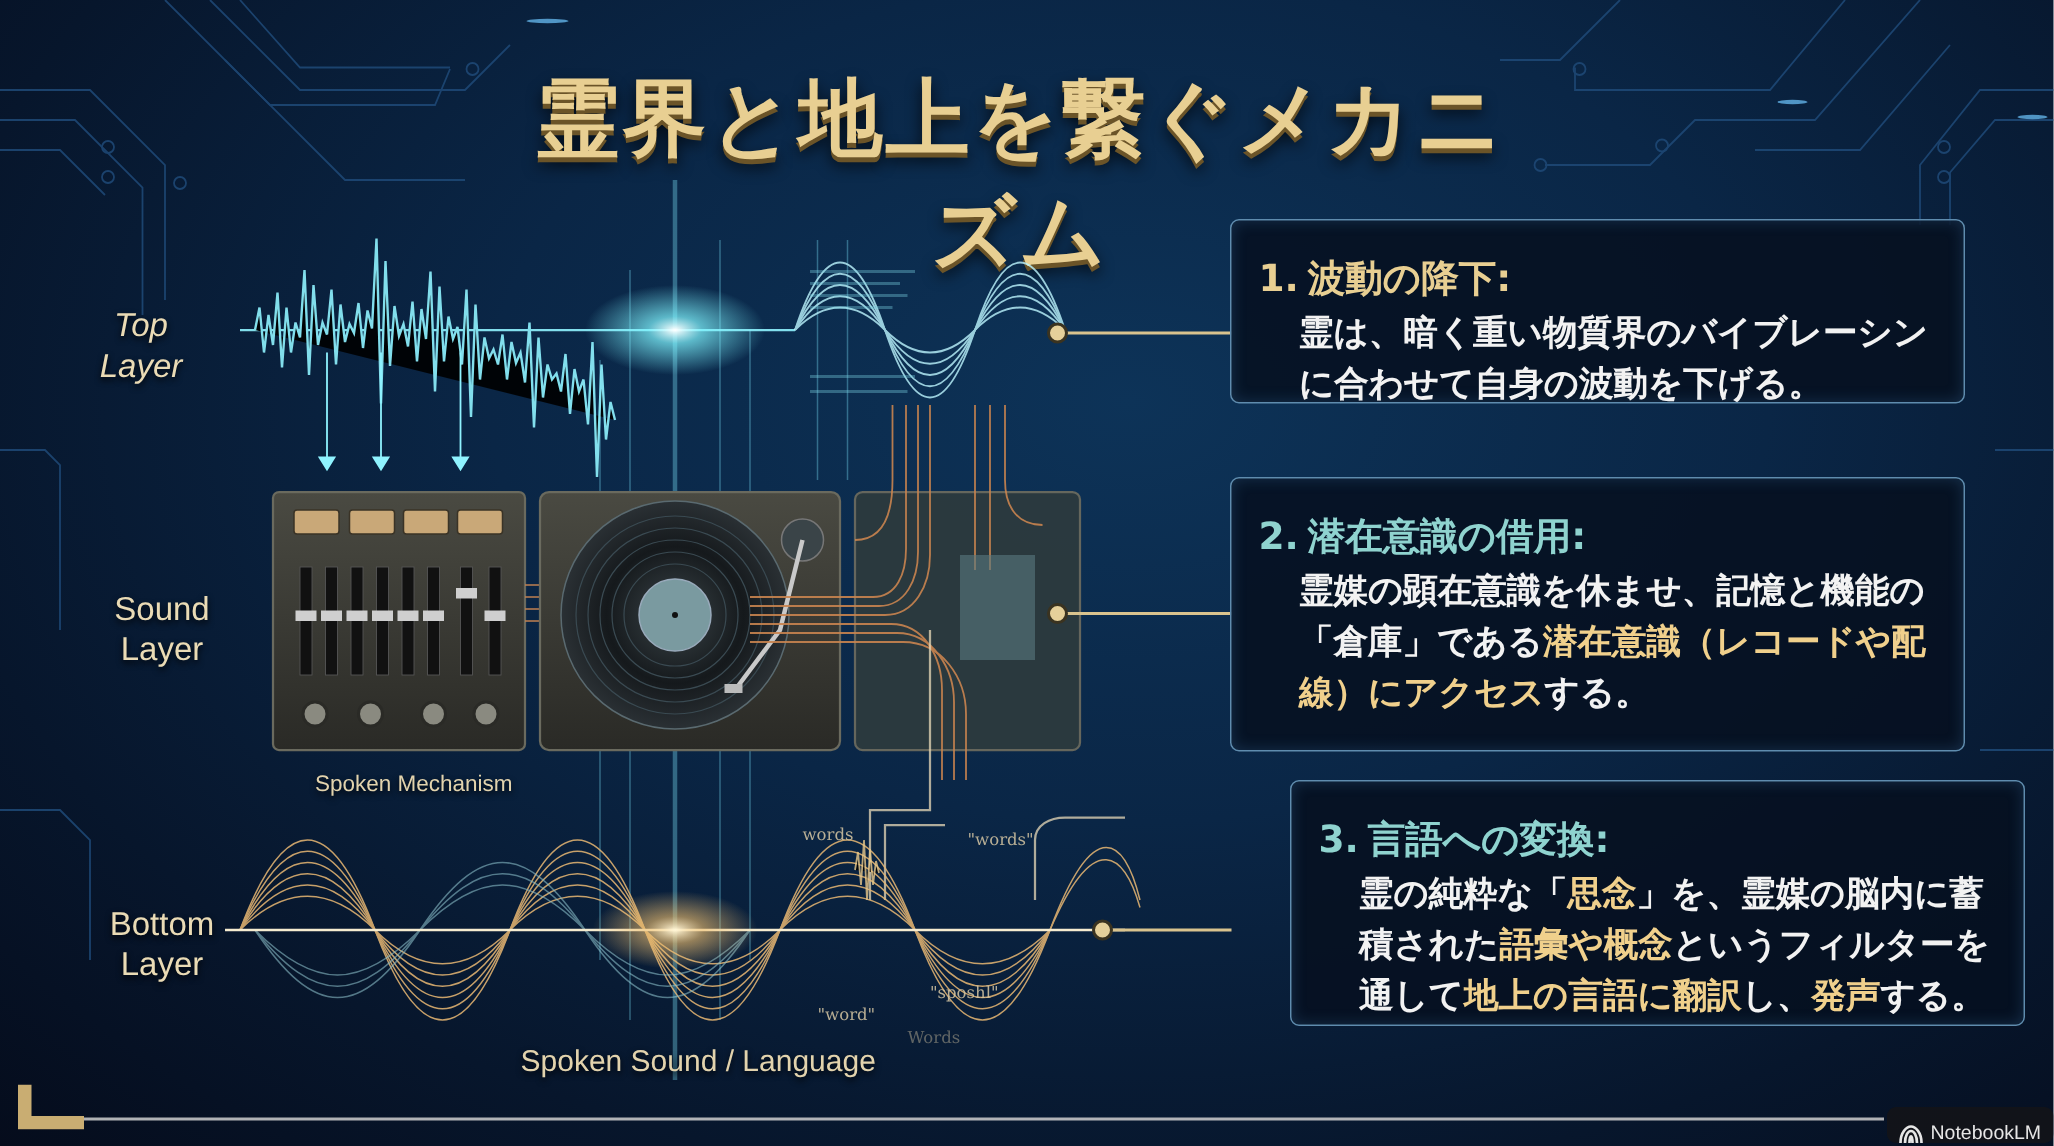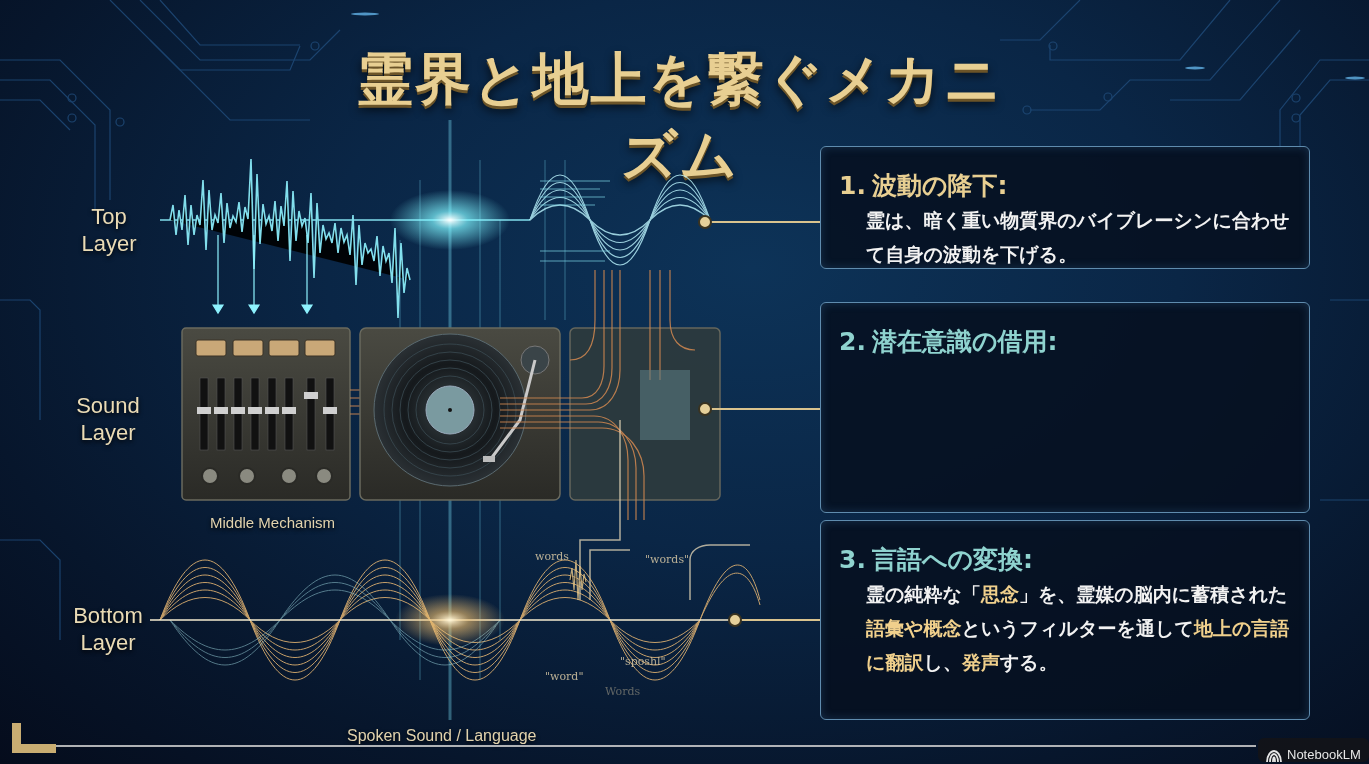--- a/index.html
+++ b/index.html
@@ -26,21 +26,21 @@
   }
   .card {
     position:absolute; left:820px; width:490px; box-sizing:border-box;
     border:1.5px solid #5f8cae; border-radius:6px;
     background: rgba(6,16,32,.88);
     box-shadow: 0 0 10px rgba(70,140,200,.25) inset;
     padding:22px 18px 0 18px;
   }
   .card-title { font-size:25px; font-weight:bold; line-height:34px; margin-bottom:2px; }
   .card-title .num { margin-right:6px; }
-  .card-body { font-size:19px; line-height:34px; color:#f2f2f2; padding-left:27px; font-weight:bold;font-family:Liberation Mono, monospace; }
+  .card-body { font-size:23px; line-height:34px; color:#f2f2f2; padding-left:27px; font-weight:bold; }
   .hl { color:#f0d08c; }
   .connector { position:absolute; height:2px; background:#d9c38e; }
   .dot { position:absolute; width:14px; height:14px; border-radius:50%; background:#e5d09a; border:2px solid #3a3320; box-sizing:border-box; }
   .corner-bracket {
     position:absolute; left:12px; top:723px; width:44px; height:30px;
   }
   .bottom-line { position:absolute; left:56px; top:745px; width:1200px; height:2px; background:#cfcfcf; opacity:.85; }
   .nblm {
     position:absolute; left:1258px; top:738px; height:24px; padding:0 8px;
     display:flex; align-items:flex-end; gap:5px;
@@ -82,21 +82,21 @@
   </g>
   <g fill="#6fc7ff" opacity="0.7">
     <ellipse cx="365" cy="14" rx="14" ry="1.5"></ellipse>
     <ellipse cx="1195" cy="68" rx="10" ry="1.5"></ellipse>
     <ellipse cx="1355" cy="78" rx="10" ry="1.5"></ellipse>
   </g>
 </svg>
 
 <div class="title">霊界と地上を繋ぐメカニズム</div>
 
-<div class="layer-label" style="left:59px; top:203px;">
+<div class="layer-label" style="left:44px; top:203px;font-style:italic;">
   <div>Top</div>
   <div>Layer</div>
 </div>
 <div class="layer-label" style="left:58px; top:392px;">
   <div>Sound</div>
   <div>Layer</div>
 </div>
 <div class="layer-label" style="left:58px; top:602px;text-align:center;">
   <div>Bottom</div>
   <div>Layer</div>
@@ -267,44 +267,45 @@
   </g>
   <g fill="#d8c8a4" font-size="11" font-family="DejaVu Serif, serif" opacity="0.85">
     <text x="385" y="440">words</text>
     <text x="495" y="443">"words"</text>
     <text x="395" y="560">"word"</text>
     <text x="470" y="545">"sposhl"</text>
     <text x="455" y="575" opacity="0.5">Words</text>
   </g>
 </svg>
 
-<div class="caption" style="left:210px; top:514px; font-size:15px;">Middle Mechanism</div>
-<div class="caption" style="left:347px; top:727px; font-size:16px;">Spoken Sound / Language</div>
+<div class="caption" style="left:210px; top:514px; font-size:15px;">Spoken Mechanism</div>
+<div class="caption" style="left:347px; top:697px; font-size:20px;">Spoken Sound / Language</div>
 
 <div class="connector" style="left:705px; top:221px; width:116px;"></div>
 <div class="dot" style="left:698px; top:215px;"></div>
 <div class="connector" style="left:705px; top:408px; width:116px;"></div>
 <div class="dot" style="left:698px; top:402px;"></div>
 <div class="connector" style="left:735px; top:619px; width:86px;"></div>
 <div class="dot" style="left:728px; top:613px;"></div>
 
 <div class="card" style="top:146px; height:123px;">
   <div class="card-title" style="color:#e8cf92;">
     <span class="num">1.</span><span>波動の降下:</span>
   </div>
   <div class="card-body"><span>霊は、暗く重い物質界のバイブレーシンに合わせて自身の波動を下げる。</span></div>
 </div>
 
-<div class="card" style="top:302px; height:211px;">
+<div class="card" style="top:318px; height:183px;">
   <div class="card-title" style="color:#8fd3cf;">
     <span class="num">2.</span><span>潜在意識の借用:</span>
   </div>
-</div>
-
-<div class="card" style="top:520px; height:200px;">
+  <div class="card-body"><span>霊媒の顕在意識を休ませ、記憶と機能の「倉庫」である</span><span class="hl">潜在意識（レコードや配線）にアクセス</span><span>する。</span></div>
+</div>
+
+<div class="card" style="top:520px; height:164px;margin-left:40px;">
   <div class="card-title" style="color:#8fd3cf;">
     <span class="num">3.</span><span>言語への変換:</span>
   </div>
   <div class="card-body"><span>霊の純粋な「</span><span class="hl">思念</span><span>」を、霊媒の脳内に蓄積された</span><span class="hl">語彙や概念</span><span>というフィルターを通して</span><span class="hl">地上の言語に翻訳</span><span>し、</span><span class="hl">発声</span><span>する。</span></div>
 </div>
 
 <svg class="corner-bracket" viewBox="0 0 44 30">
   <path d="M0 0 H9 V21 H44 V30 H0 Z" fill="#c9ad72"></path>
 </svg>
 <div class="bottom-line"></div>

